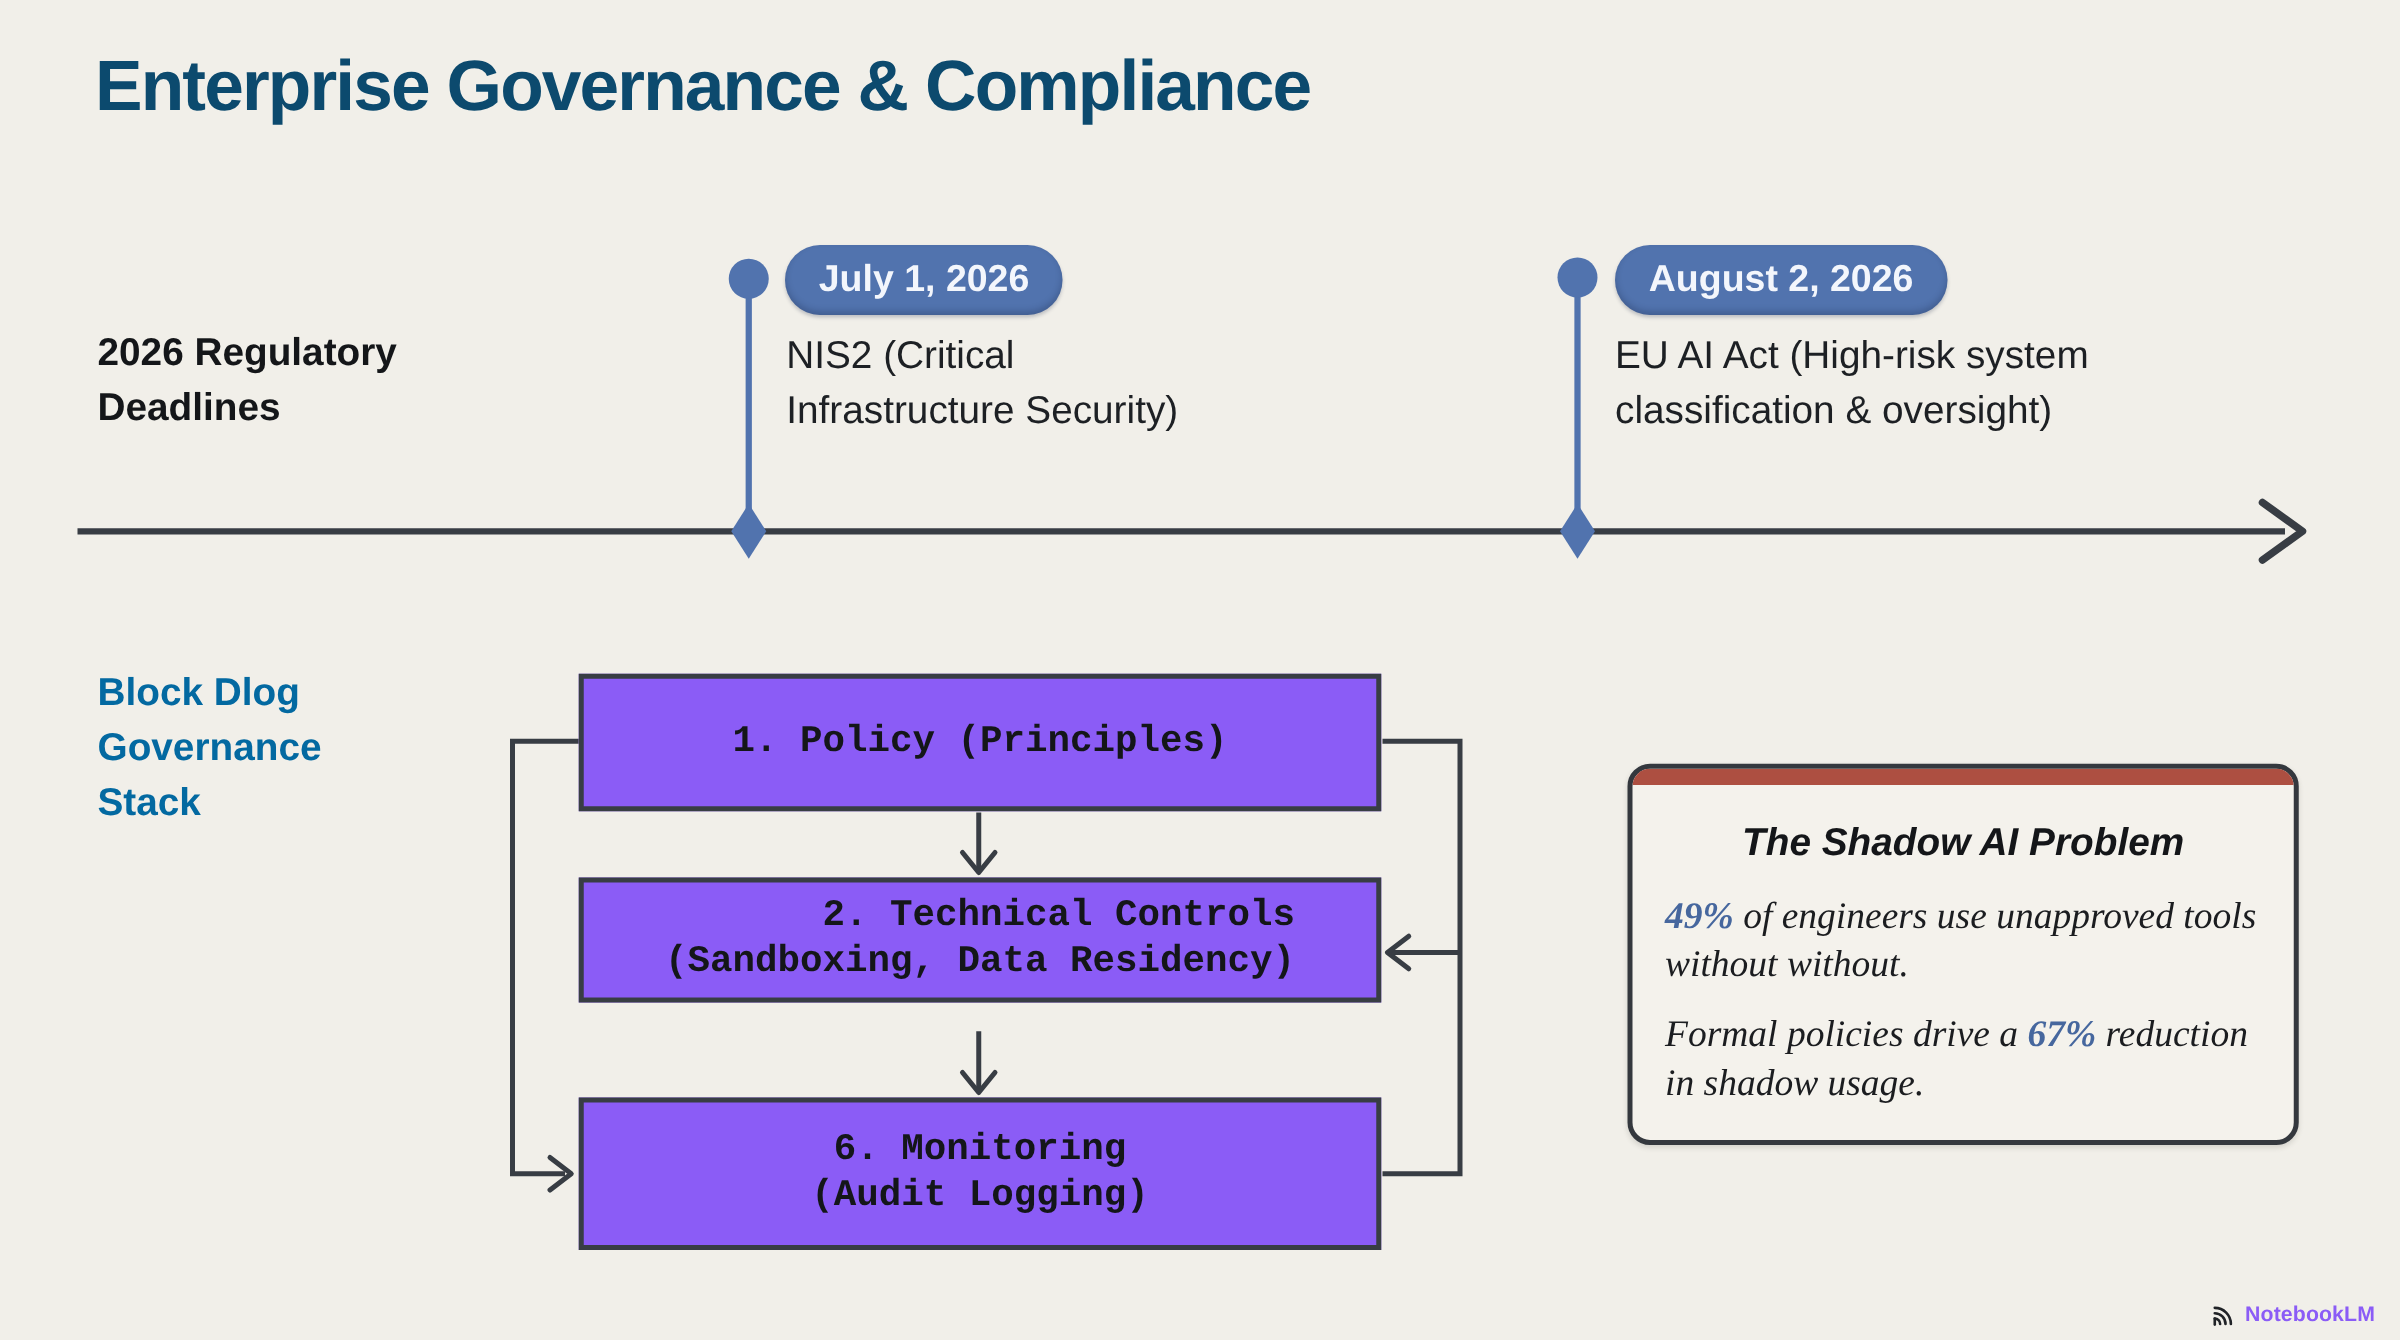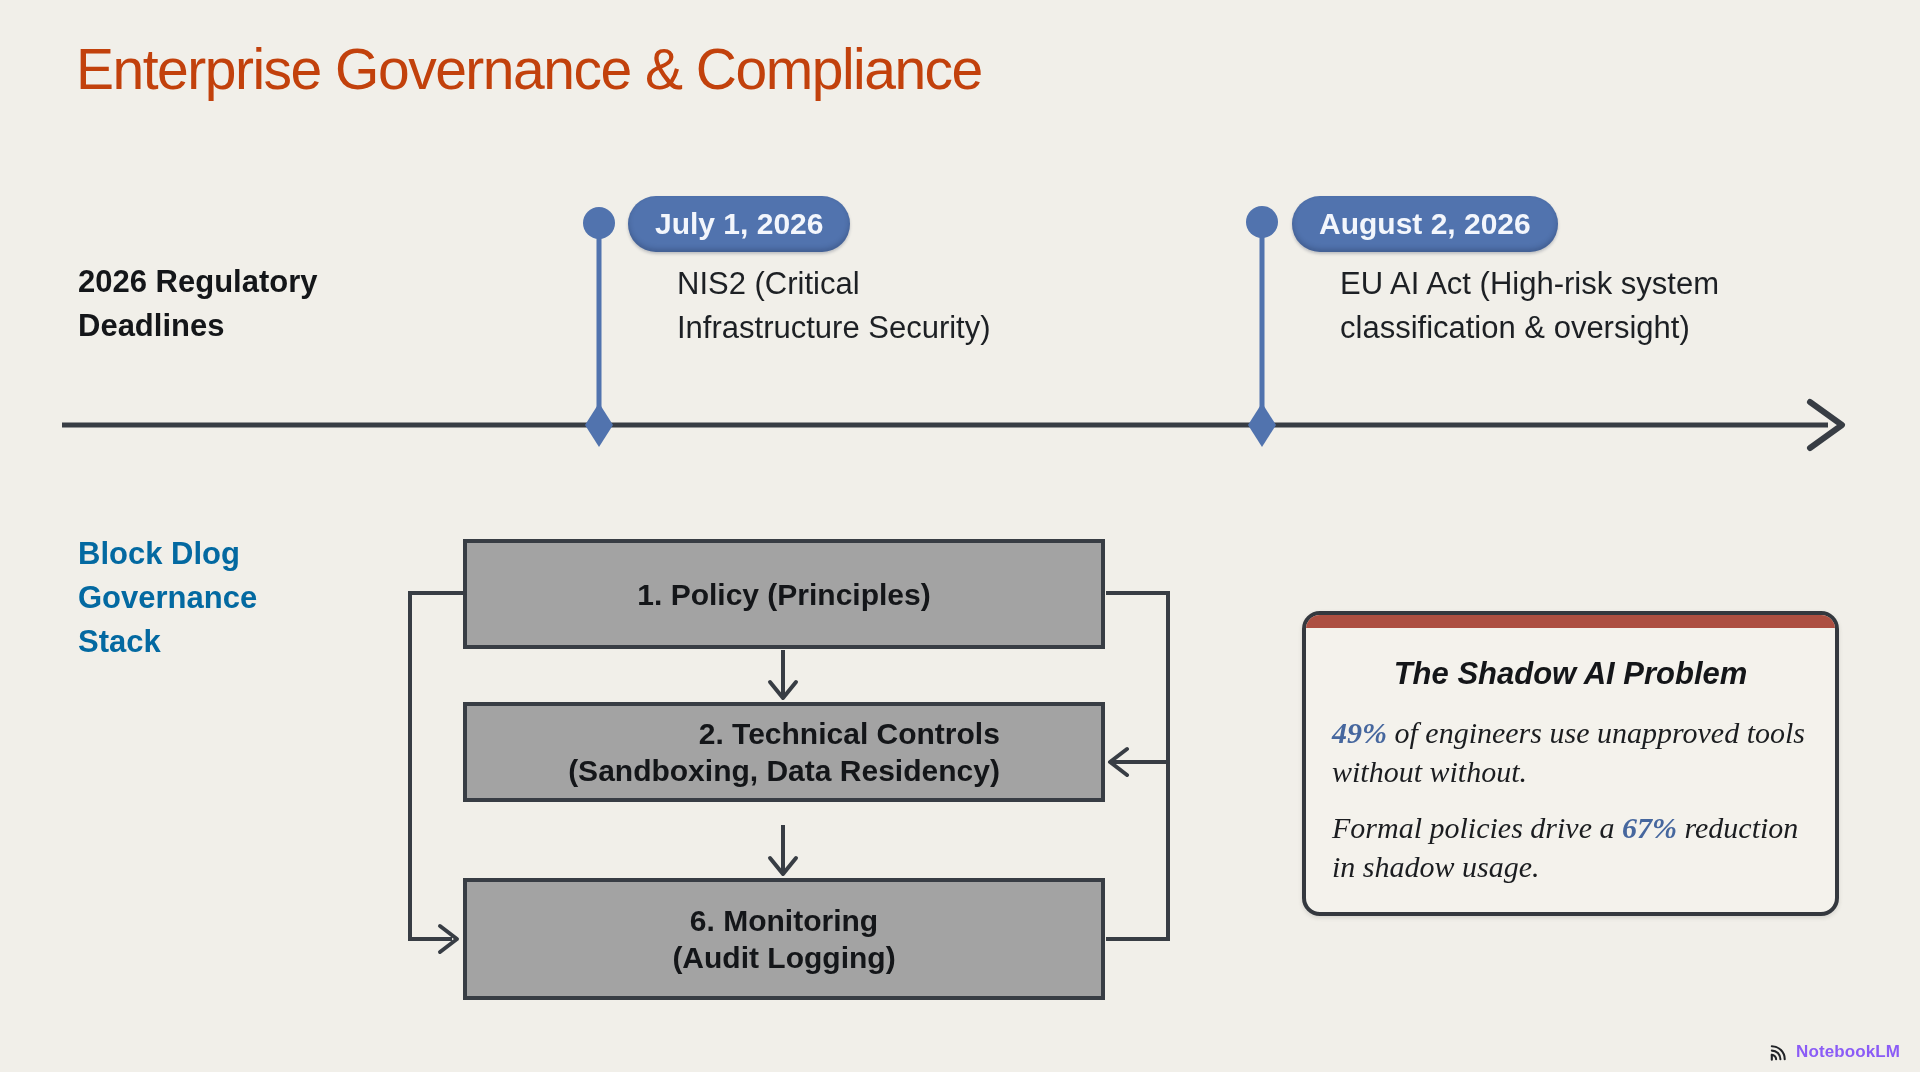--- a/index.html
+++ b/index.html
@@ -17,52 +17,52 @@
   body{font-family:"Liberation Sans",sans-serif;color:var(--ink);}
   #canvas{
     position:relative;width:1920px;height:1072px;margin:0 auto;
     background:var(--background);overflow:hidden;
   }
   .abs{position:absolute;}
   .prelines{white-space:pre-line;}
 
   .page-title{
     left:76px;top:36px;
-    font-size:57px;font-weight:400;letter-spacing:-1.5px;color:#c2410c;
+    font-size:57px;font-weight:700;letter-spacing:-1.5px;color:#0c4a6e;
   }
 
   
   .tl-label{
     left:78px;top:260px;width:300px;
     font-size:31px;font-weight:700;line-height:44px;color:#141619;
   }
   .pill{
     height:56px;line-height:56px;padding:0 27px;border-radius:32px;
     background:var(--accent-blue);color:var(--pill-text);
     font-size:30px;font-weight:700;
     box-shadow:0 2px 3px rgba(40,50,80,.25), inset 0 -3px 5px rgba(20,30,60,.25);
   }
   .pill-1{left:628px;top:196px;}
   .pill-2{left:1292px;top:196px;}
   .m-desc{
-    font-size:31px;line-height:44px;color:#1d2024;font-weight:400;margin-left:48px;
+    font-size:31px;line-height:44px;color:#1d2024;font-weight:400;
   }
   .m-desc-1{left:629px;top:262px;width:420px;}
   .m-desc-2{left:1292px;top:262px;width:470px;}
 
   
   .flow-label{
     left:78px;top:532px;width:220px;
     font-size:31px;font-weight:700;line-height:44px;color:#0369a1;
   }
   .flow-box{
     left:463px;width:642px;
-    border:4px solid var(--line);background:#a3a3a3;
+    border:4px solid var(--line);background:#8b5cf6;
     display:flex;align-items:center;justify-content:center;text-align:center;
-    font-size:30px;font-weight:700;line-height:37px;color:#141619;
+    font-size:30px;font-weight:700;line-height:37px;color:#141619;font-family:Liberation Mono, monospace;
   }
   .flow-box-1{top:539px;height:110px;}
   .flow-box-2{top:702px;height:100px;text-align:right;}
   .flow-box-3{top:878px;height:122px;}
 
   
   svg.overlay{left:0;top:0;width:1920px;height:1072px;pointer-events:none;}
   .stroke-line{stroke:var(--line);fill:none;}
   .stroke-blue{stroke:var(--accent-blue);fill:none;}
   .fill-blue{fill:var(--accent-blue);stroke:none;}

